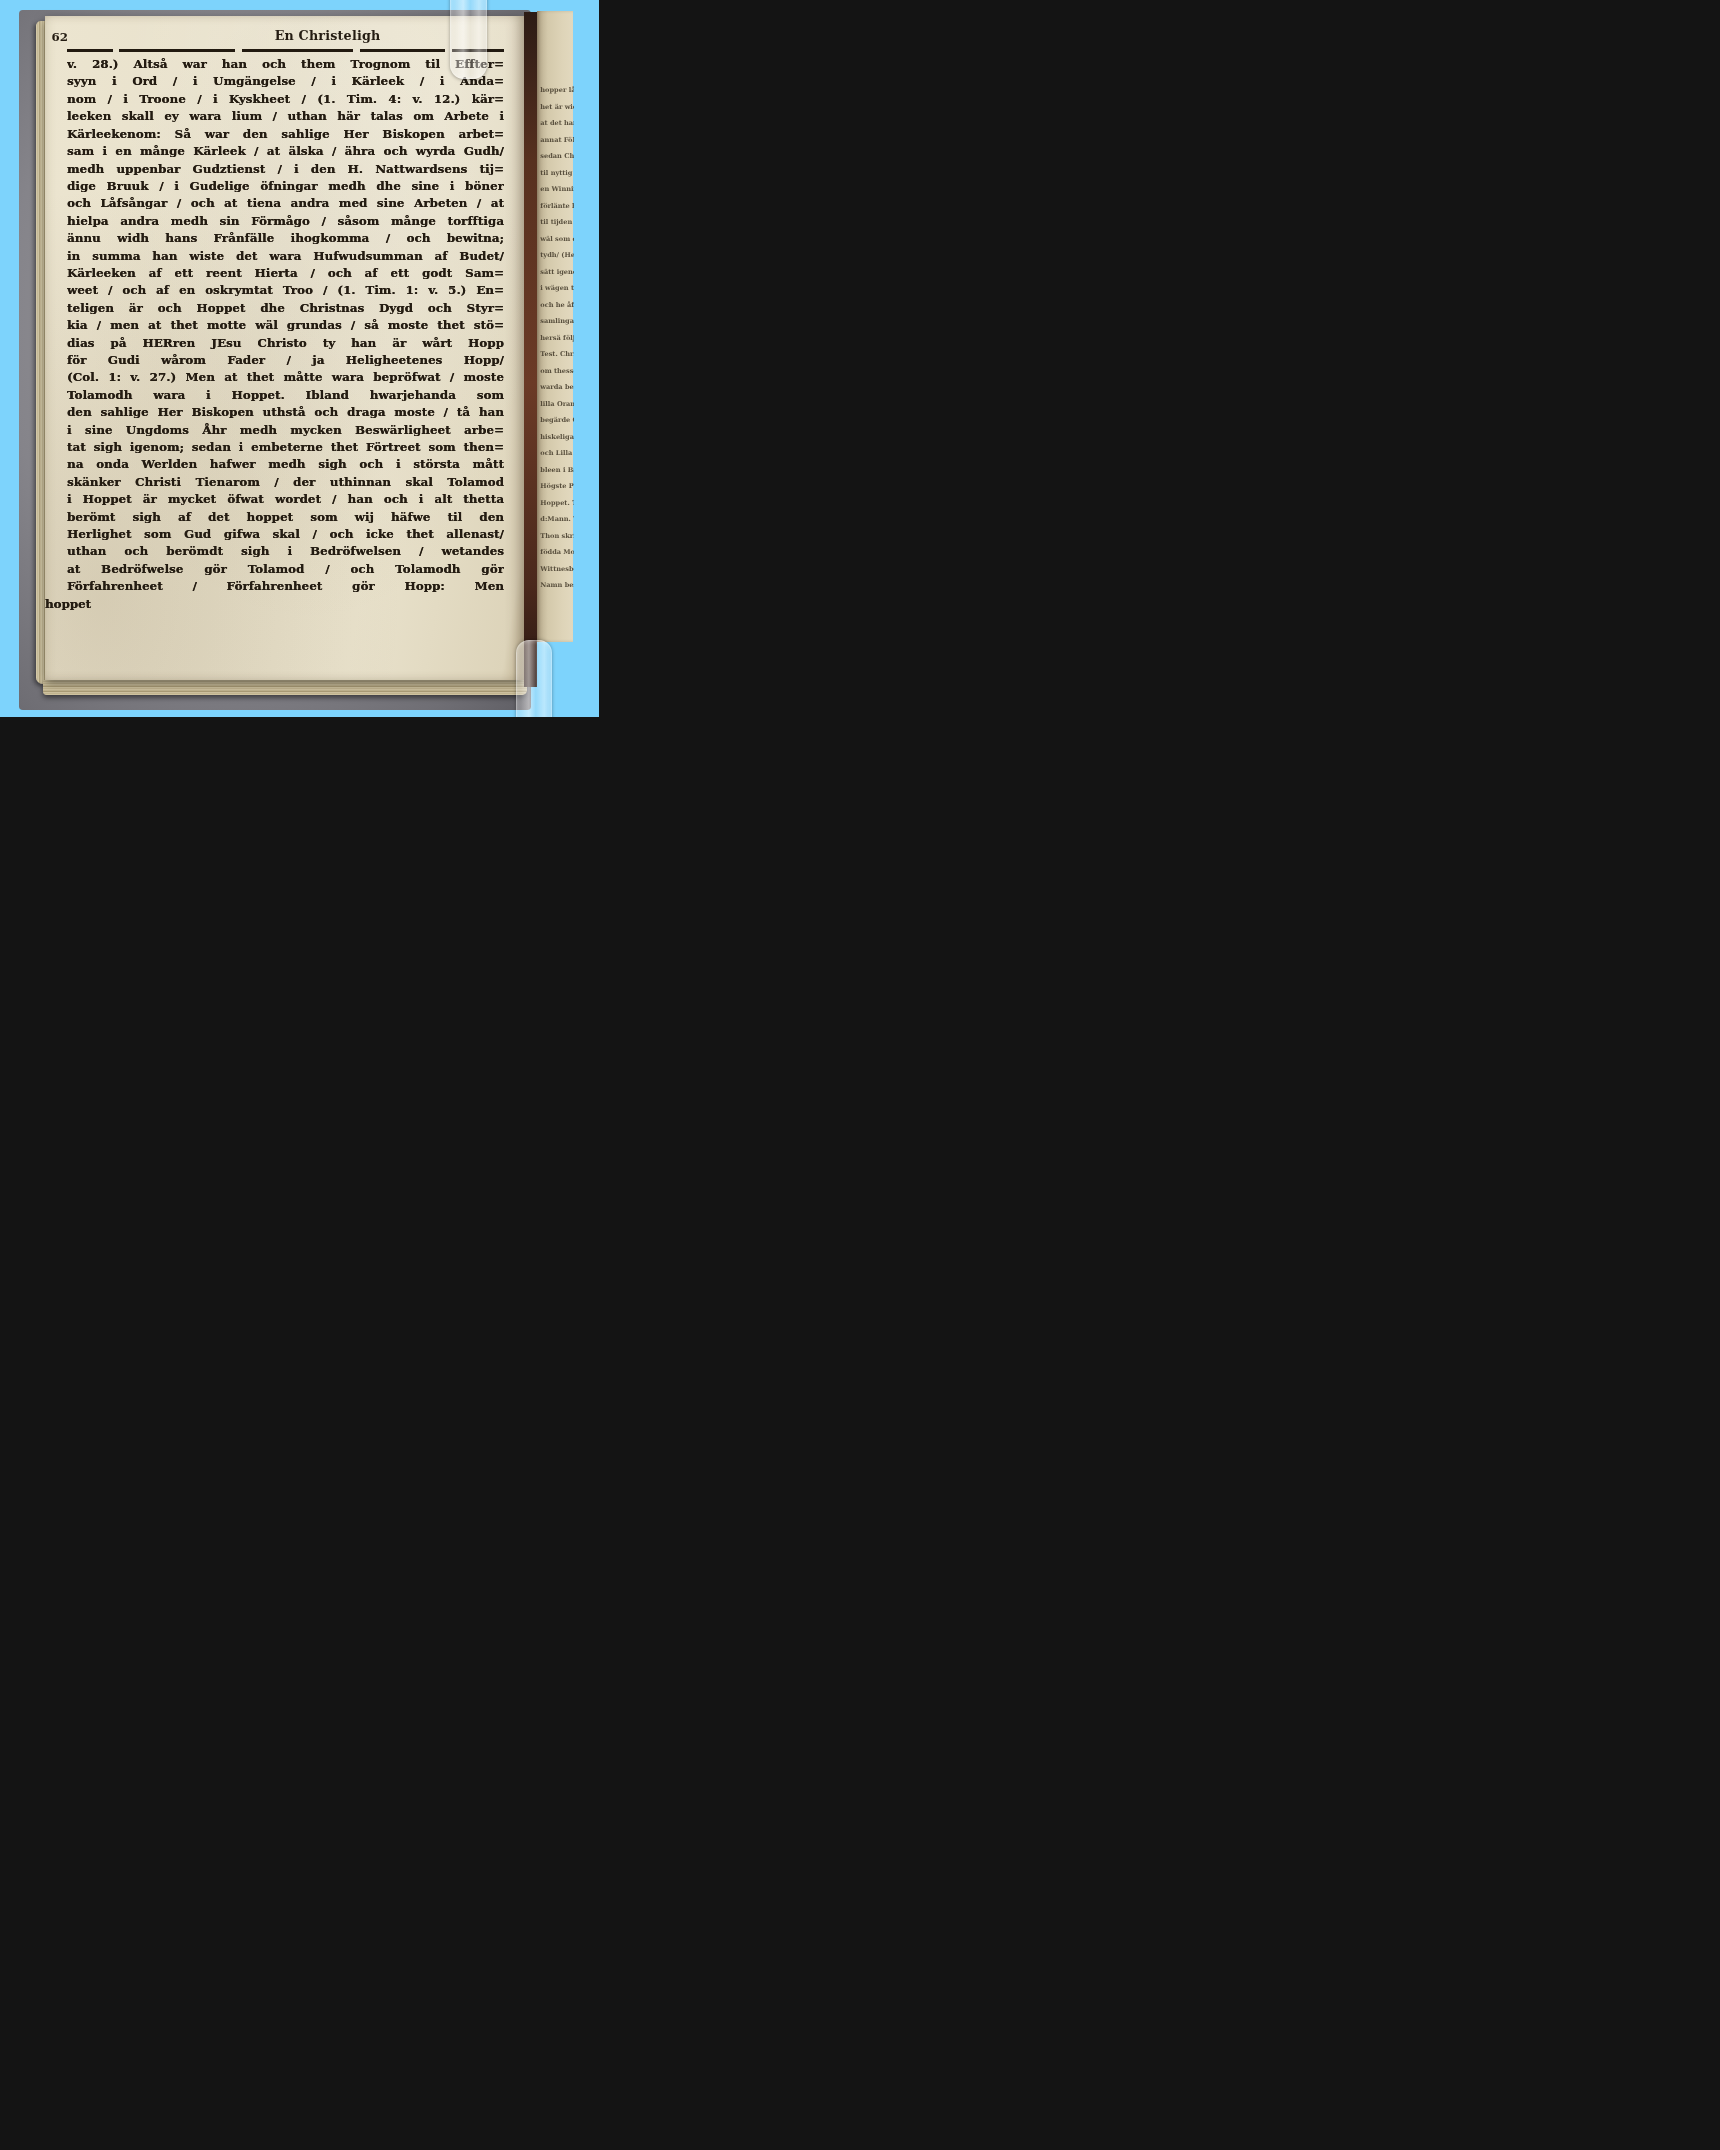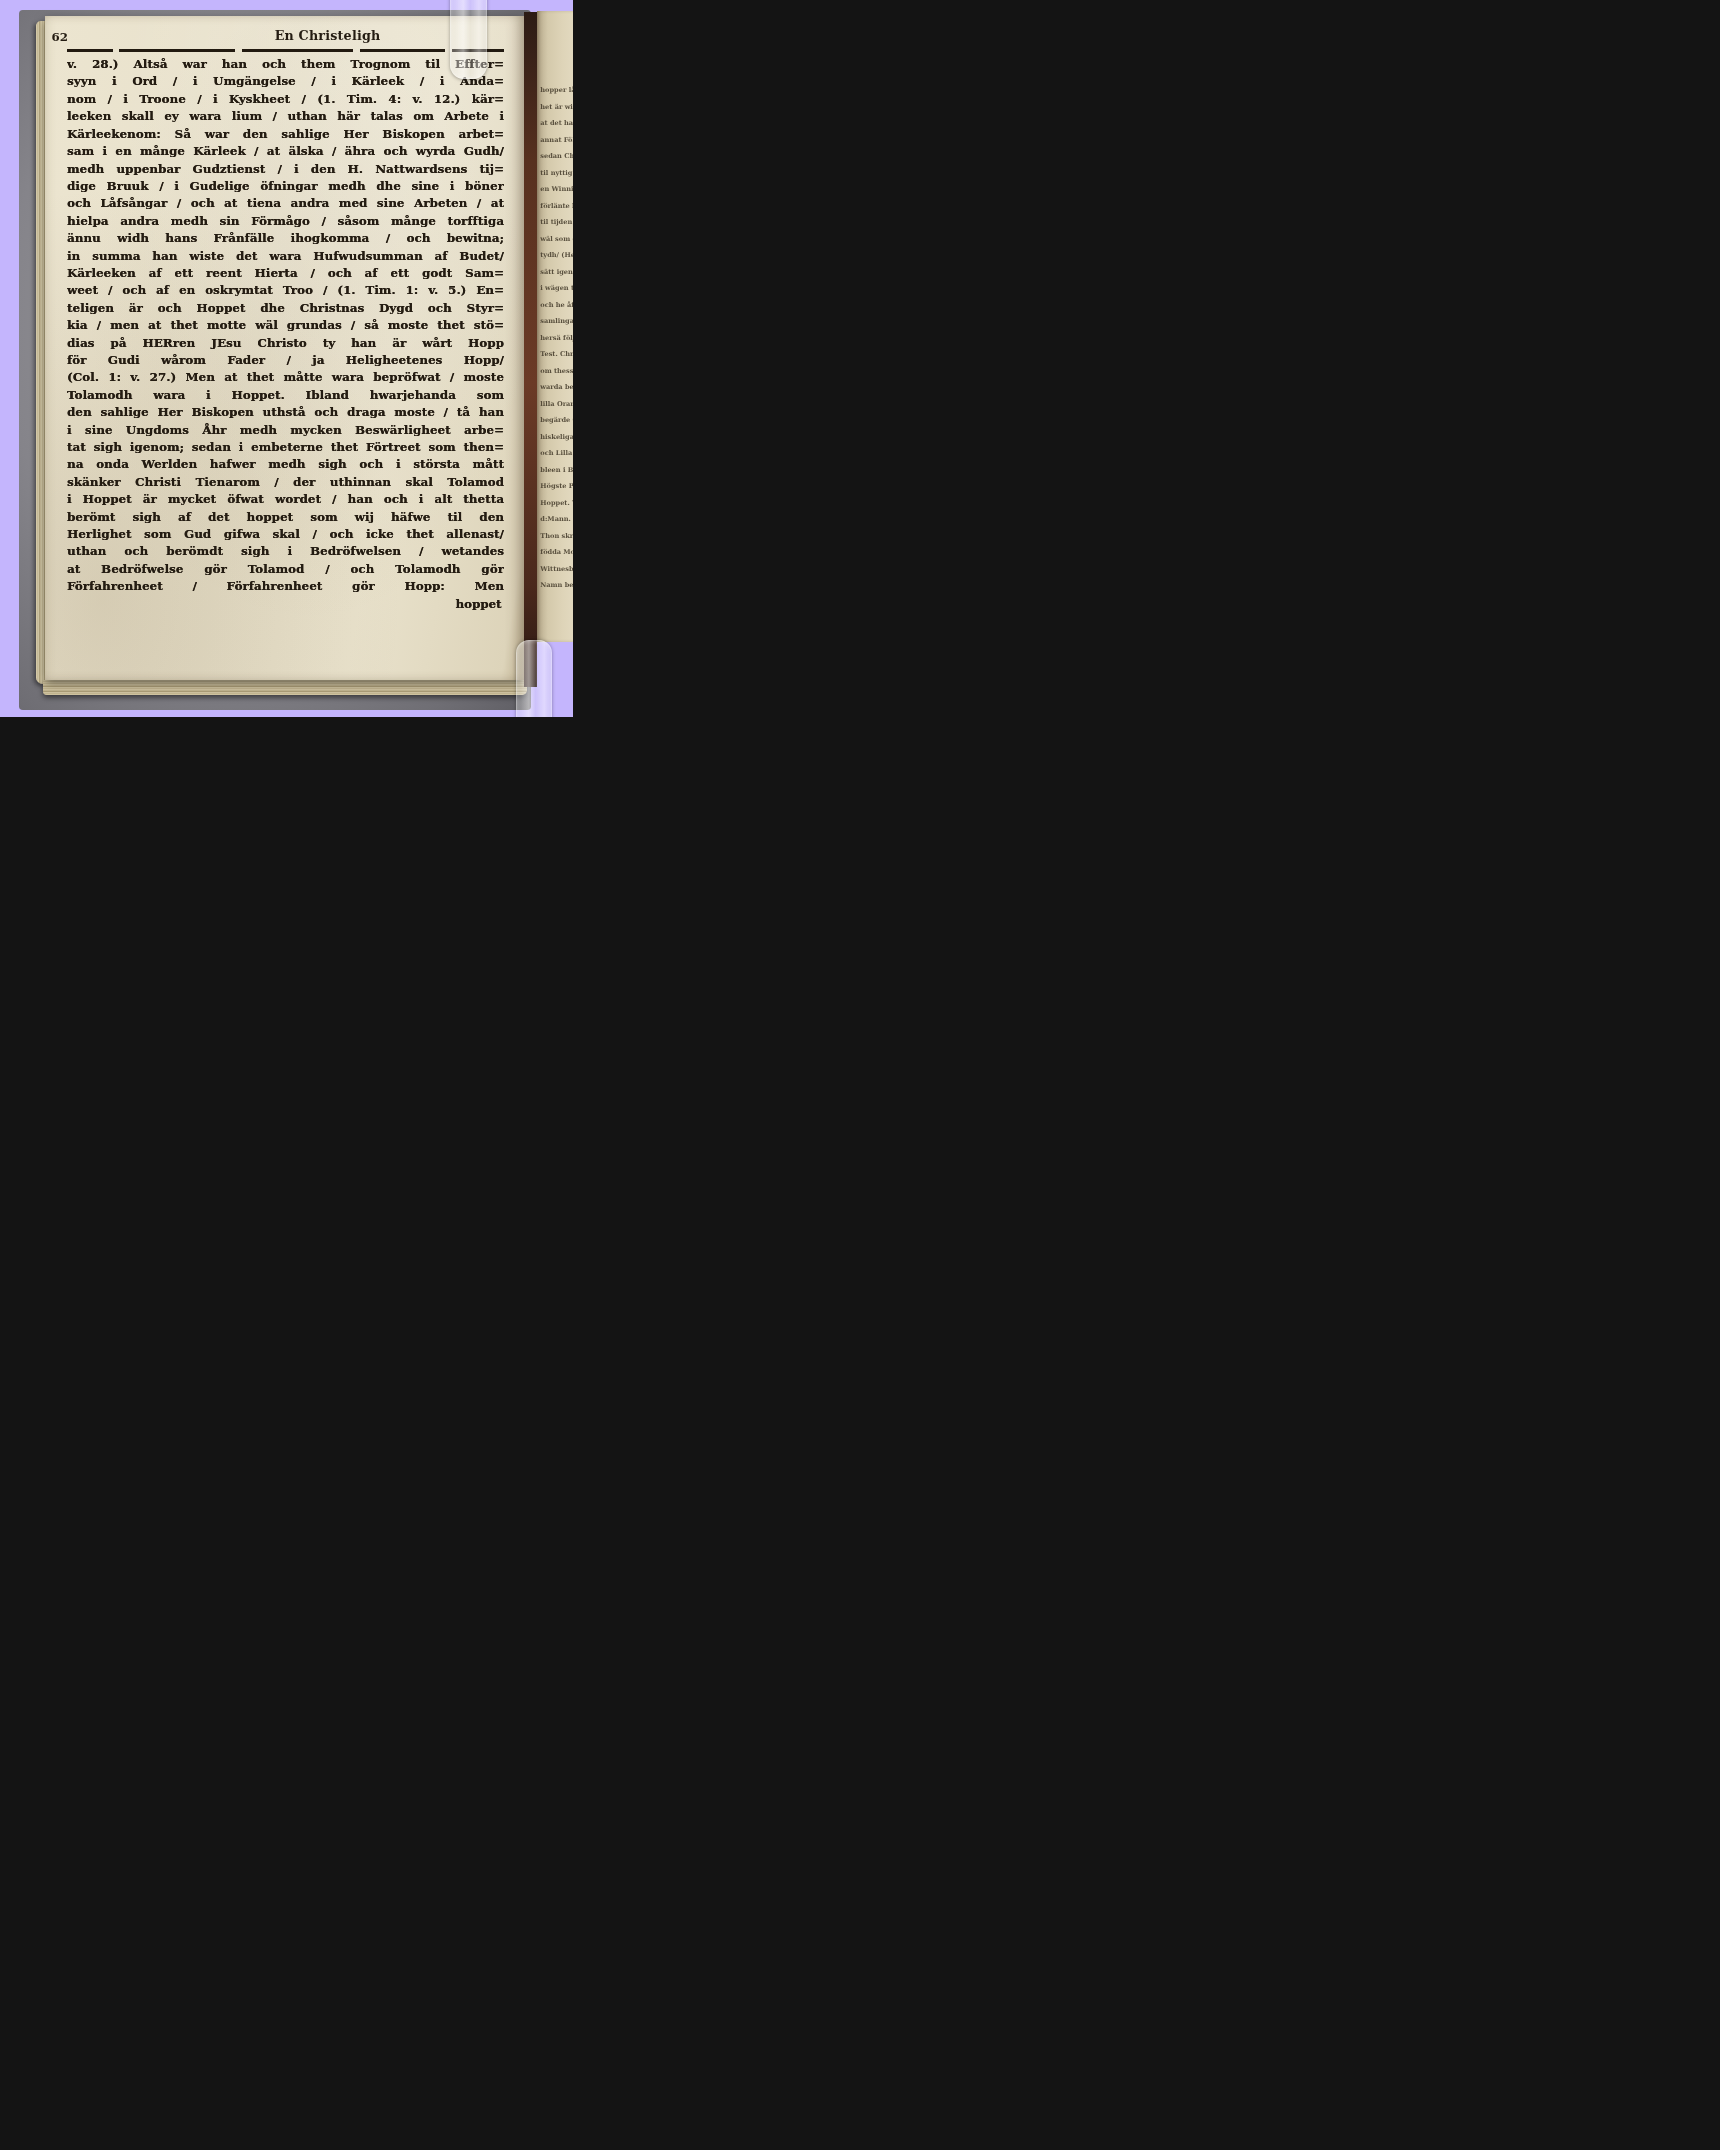--- a/index.html
+++ b/index.html
@@ -1,17 +1,17 @@
 <!DOCTYPE html>
 <html style="font-size:7.5px"><head>
 <meta charset="utf-8">
 <style>
   html,body{margin:0;padding:0;background:#141414;}
   .stage{position:relative;width:573px;height:717px;overflow:hidden;
-         background:#c4b5fd;font-family:"DejaVu Serif","Liberation Serif",serif;}
+         background:#7dd3fc;font-family:"DejaVu Serif","Liberation Serif",serif;padding-left:26px;}
   
   .felt{position:absolute;left:19px;top:10.4px;width:512px;height:700px;border-radius:3.8px;
         background:radial-gradient(ellipse at 42% 45%, #9a999d, #85848a 55%, #6f6e74 85%, #5f5e64);}
   
   .fore-edge{position:absolute;left:36px;top:21px;width:11.3px;height:663px;border-radius:4.7px 0 0 6.6px;
         background:repeating-linear-gradient(90deg,#d8cdaa 0 0.9px,#b9ab83 0.9px 1.4px,#ccbf9b 1.4px 2.4px);
         box-shadow:-1.9px 1.9px 4.7px rgba(0,0,0,.45);}
   .bottom-edge{position:absolute;left:43px;top:680px;width:484px;height:15px;border-radius:0 0 4.7px 3.8px;
         background:repeating-linear-gradient(0deg,#cfc3a0 0 0.9px,#ab9d77 0.9px 1.4px,#c2b590 1.4px 2.4px);
         box-shadow:0 2.8px 5.7px rgba(0,0,0,.5);}
@@ -34,21 +34,21 @@
           #221a10 0 10.5%, transparent 10.5% 12%,
           #221a10 12% 38.5%, transparent 38.5% 40%,
           #221a10 40% 65.5%, transparent 65.5% 67%,
           #221a10 67% 86.5%, transparent 86.5% 88%,
           #221a10 88% 100%);}
   .body-text{margin:4.2px 20px 0 22px;color:#241c12;}
   .body-text .bl{font-size:11.8px;line-height:17.4px;font-weight:700;letter-spacing:0.1px;
         white-space:nowrap;overflow:hidden;
         text-align:justify;text-align-last:justify;
         text-shadow:0.2px 0 0 currentColor;}
-  .catchword{margin:1.4px 22.6px 0 0;text-align:right;font-size:11.8px;font-weight:700;
+  .catchword{margin:1.4px 22.6px 0 0;font-size:11.8px;font-weight:700;
         color:#241c12;text-shadow:0.2px 0 0 currentColor;}
   
   .book-edge-right{position:absolute;left:524px;top:12.3px;width:13px;height:675px;
         background:linear-gradient(180deg,#2c1b15,#57301f 22%,#6b3a26 55%,#4a281c 85%,#2a1812);}
   .right-page{position:absolute;left:537px;top:11.3px;width:36px;height:631px;
         background:linear-gradient(90deg,#b4a789,#d4c9ab 30%,#ded4b8 70%,#e2d9bf);
         box-shadow:inset 2.8px 0 4.7px -1.9px rgba(60,40,20,.5);}
   .frag-col{padding:71px 0 0 3.3px;color:#433a2a;}
   .frag-col div{font-size:6.6px;line-height:16.5px;font-weight:700;white-space:nowrap;
         overflow:hidden;width:34px;filter:blur(0.2px);opacity:.85;}

